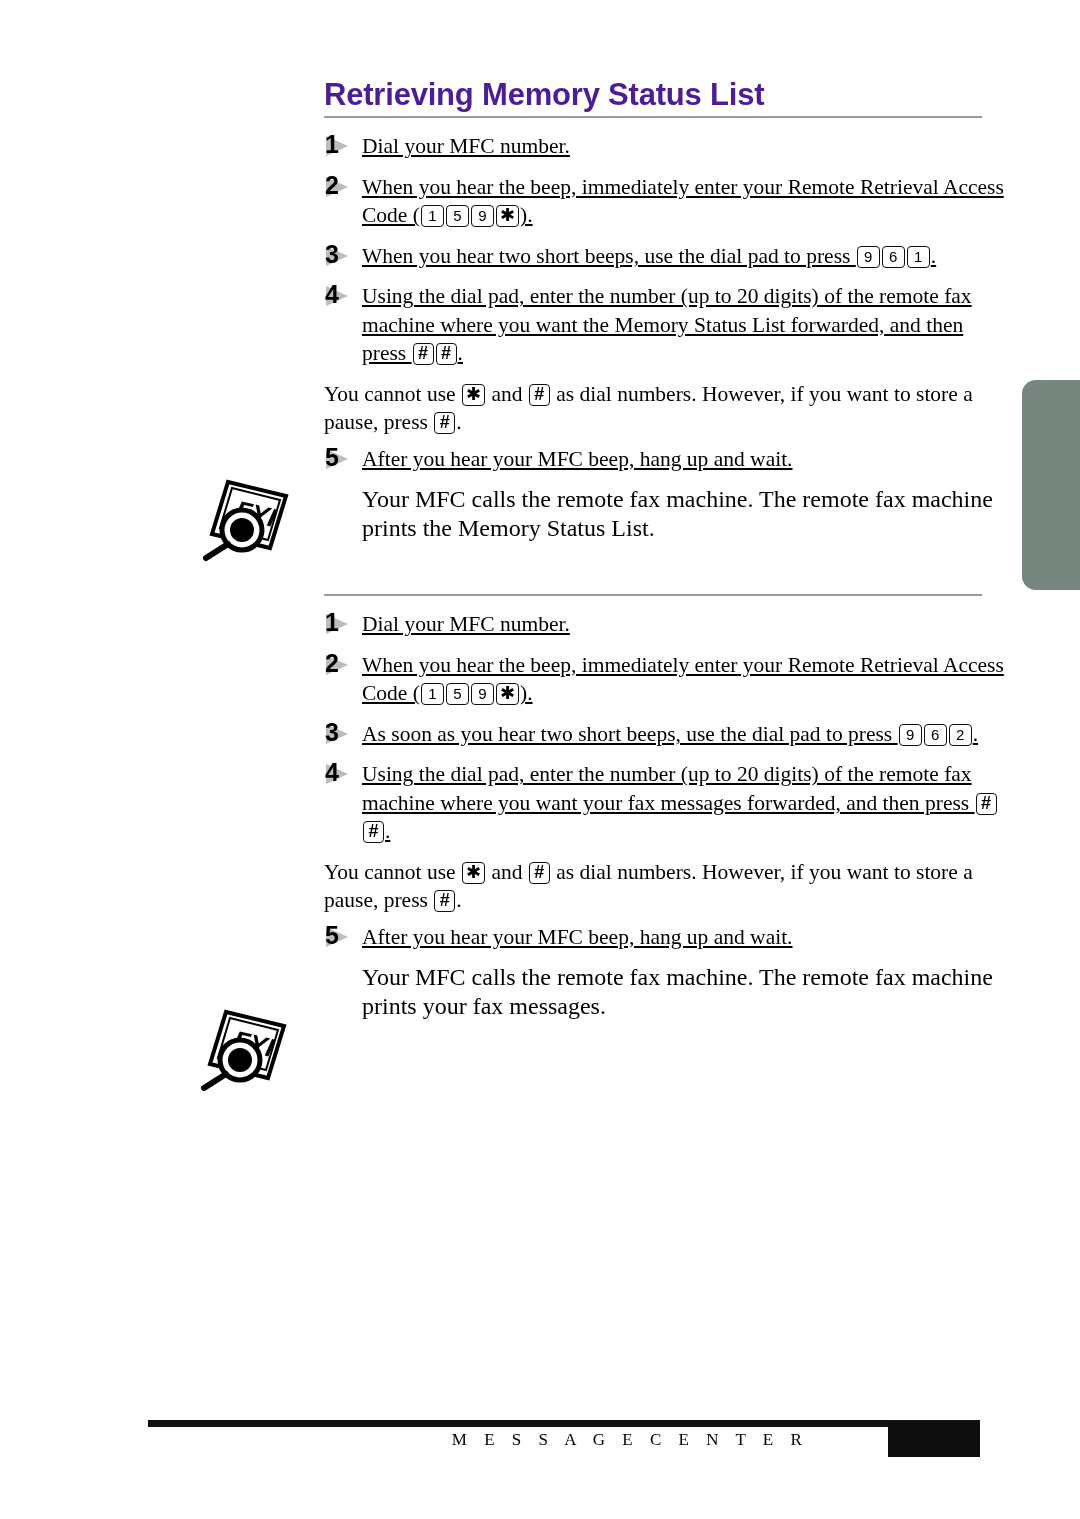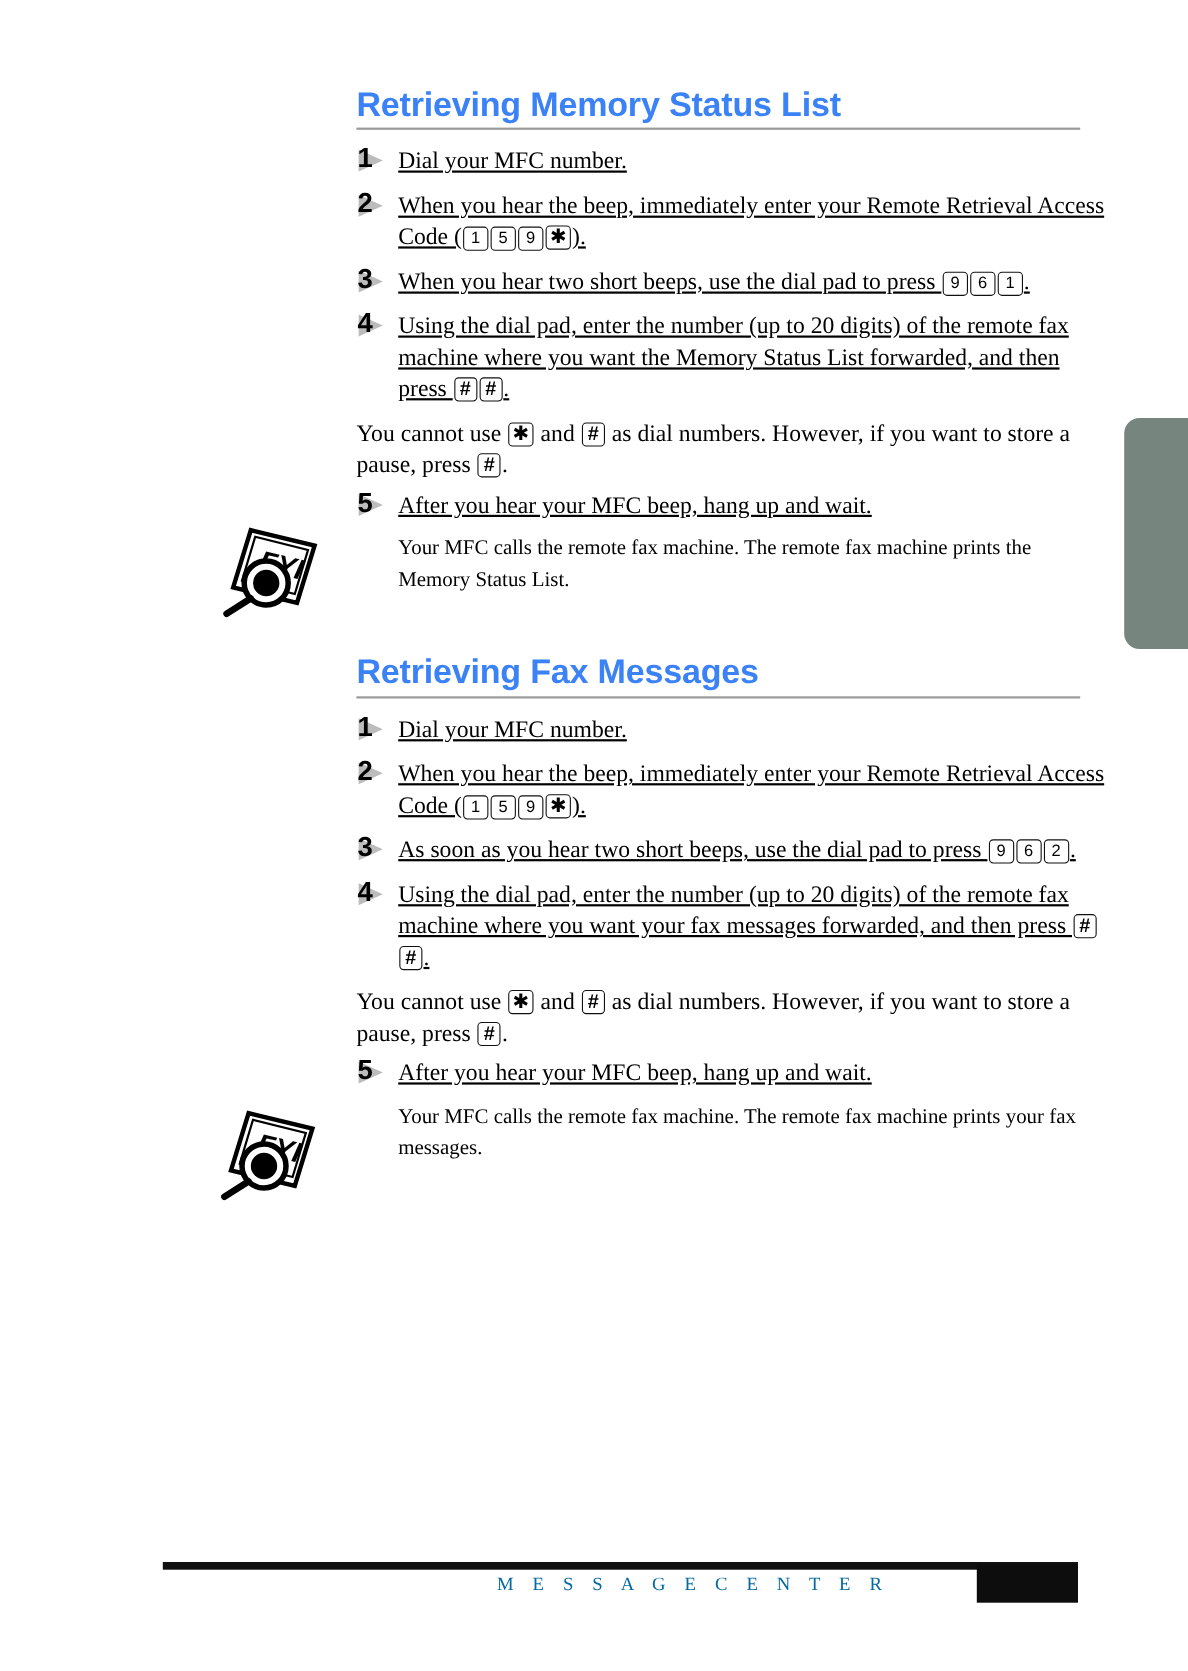--- a/index.html
+++ b/index.html
@@ -34,21 +34,21 @@
   
   .section { position: relative; }
   .section + .section { margin-top: 52px; }
 
   .sec-title {
     font-family: "Liberation Sans", "DejaVu Sans", sans-serif;
     font-weight: bold;
     font-size: 31px;
     letter-spacing: -0.2px;
     line-height: 1.08;
-    color: #3b82f6;
+    color: #4c1d95;
     margin: 0;
     padding: 0 0 3px 2px;
   }
   .sec-rule {
     height: 2px;
     background: #9a9a9a;
     width: 658px;
     margin: 2px 0 14px 2px;
   }
 
@@ -99,21 +99,21 @@
     font-size: 25px;
     line-height: 28px;
     color: #000;
     z-index: 2;
   }
 
   
   .substep {
     padding-left: 40px;
     margin: 0 0 10px 0;
-    font-size: 19px;
+    font-size: 24px;
     line-height: 28.5px;
     width: 645px;
   }
 
   
   .key {
     display: inline-block;
     border: 1.6px solid #111;
     border-radius: 4px;
     min-width: 13px;
@@ -183,21 +183,21 @@
   }
   .footer-text {
     position: absolute;
     left: 380px;
     top: 1430px;
     width: 500px;
     text-align: center;
     font-family: "Liberation Serif", "DejaVu Serif", serif;
     font-size: 17px;
     letter-spacing: 6.5px;
-    color: #0369a1;
+    color: #000000;
   }
 </style>
 </head>
 <body>
 
 <div class="page">
 
   <div class="edge-tab"></div>
 
   <div class="content">
@@ -253,21 +253,20 @@
             <span class="digit">5</span>
           </span>
           <span class="step-body">After you hear your MFC beep, hang up and wait.</span>
         </div>
       </div>
 
       <p class="substep">Your MFC calls the remote fax machine. The remote fax machine prints the Memory Status List.</p>
     </div>
 
     <div class="section">
-      <h1 class="sec-title">Retrieving Fax Messages</h1>
       <div class="sec-rule"></div>
 
       <div class="steps">
 
         <div class="step">
           <span class="step-num">
             <span class="tri"></span>
             <span class="digit">1</span>
           </span>
           <span class="step-body">Dial your MFC number.</span>

